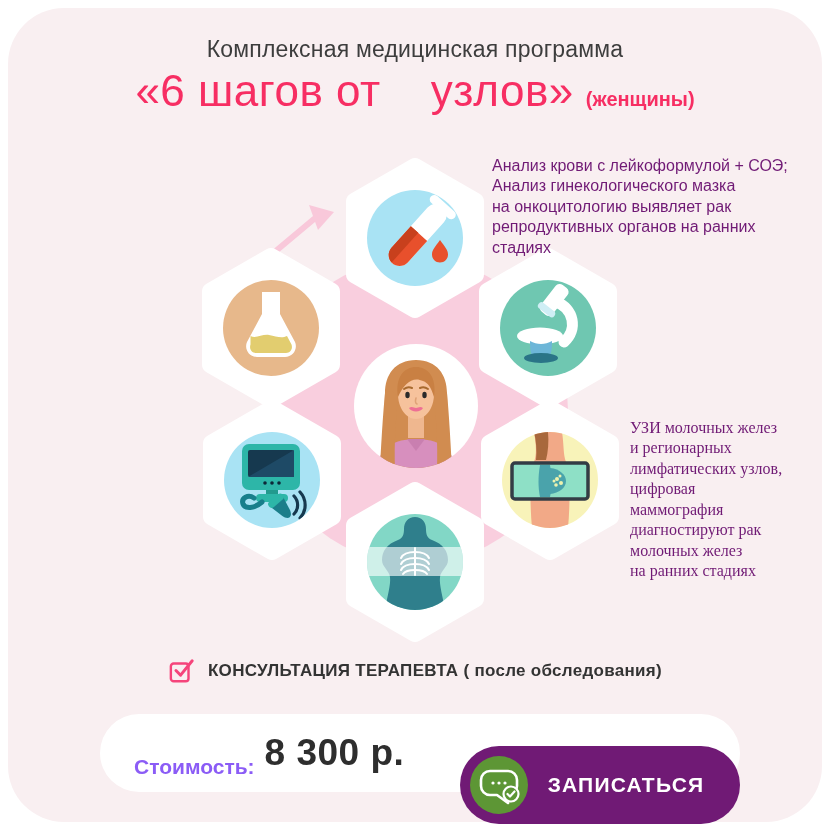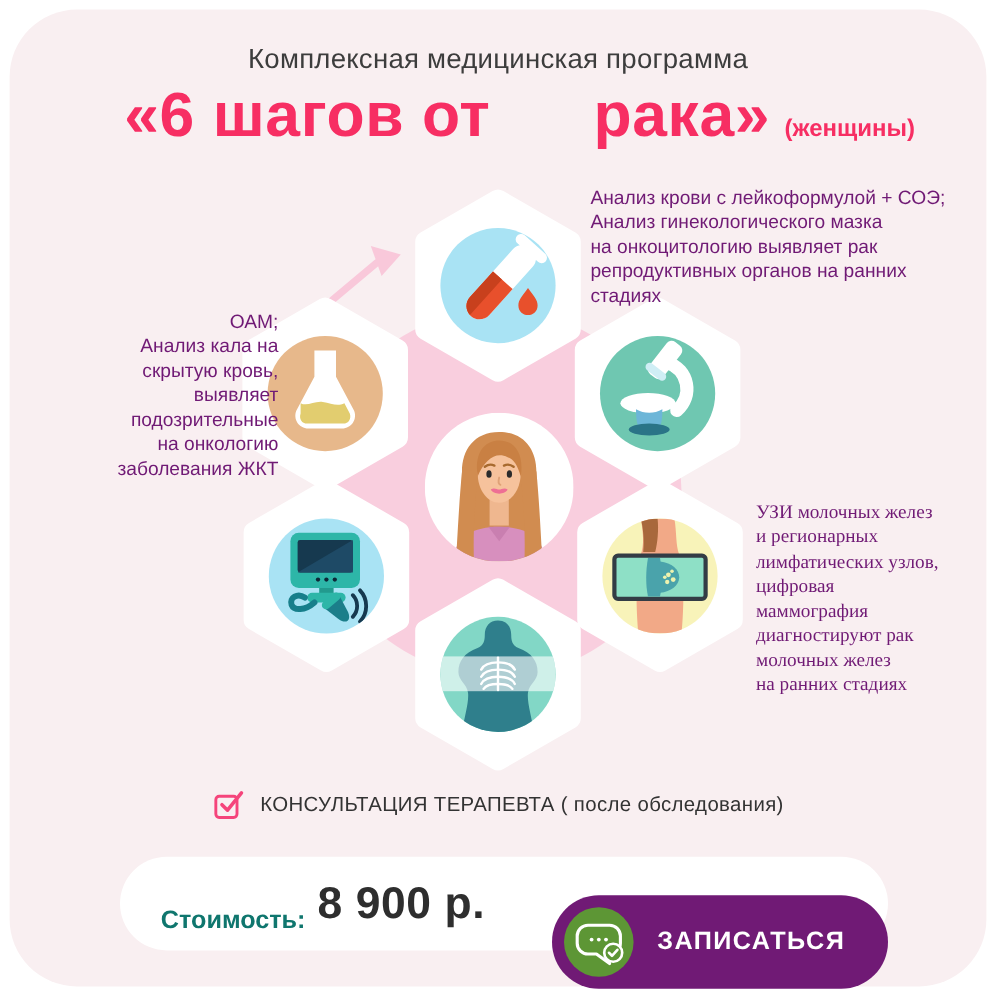--- a/index.html
+++ b/index.html
@@ -6,21 +6,21 @@
   html,body { background:#ffffff; }
   body { font-family:"Liberation Sans", sans-serif; }
   .canvas { position:relative; width:830px; height:830px; background:#ffffff; overflow:hidden; }
   .card { position:absolute; left:8px; top:8px; width:814px; height:814px; background:#f9eff1; border-radius:56px; }
 
   
   .subtitle { position:absolute; top:36px; left:0; width:100%; text-align:center;
               font-size:23px; color:#3d3d3d; letter-spacing:0.2px; }
   .title-row { position:absolute; top:66px; left:0; width:100%; display:flex;
                justify-content:center; align-items:baseline; }
-  .title-main { font-size:52px; font-weight:700; color:#f72e63; letter-spacing:0.5px;margin-left:36px; }
+  .title-main { font-size:44px; font-weight:400; color:#f72e63; letter-spacing:0.5px; }
   .title-gap { display:inline-block; width:50px; }
   .title-suffix { font-size:20px; font-weight:700; color:#f72e63; margin-left:12px; }
 
   
   .pink-circle { position:absolute; left:262px; top:258px; width:306px; height:306px;
                  border-radius:50%; background:#f9cede; }
   .arrow { position:absolute; left:272px; top:200px; width:64px; height:56px; }
   .center-avatar { position:absolute; left:354px; top:344px; width:124px; height:124px; }
 
   .hex { position:absolute; width:140px; height:162px; }
@@ -48,28 +48,28 @@
   .t-oam     { right:598px; top:259px; text-align:right; }
   .t-colpo   { left:630px; top:277px; text-align:left; }
   .t-abdomen { right:600px; top:429px; text-align:right; }
   .t-breast  { left:630px; top:418px; text-align:left;font-family:Liberation Serif, serif; }
   .t-fluoro  { right:486px; top:570px; text-align:right; }
 
   
   .consult { position:absolute; top:658px; left:0; width:100%; display:flex;
              justify-content:center; align-items:center; gap:12px; }
   .consult-icon { width:28px; height:26px; overflow:visible; }
-  .consult-label { font-size:17px; font-weight:400; color:#333; letter-spacing:0.3px; }
+  .consult-label { font-size:17px; font-weight:700; color:#333; letter-spacing:0.3px; }
 
   
   .price-pill { position:absolute; left:100px; top:714px; width:640px; height:78px;
                 background:#ffffff; border-radius:39px; }
   .price-wrap { position:absolute; left:34px; top:0; height:100%; display:flex;
                 align-items:center; gap:10px; }
-  .price-label { font-size:21px; font-weight:700; color:#0f766e;margin-top:28px; }
+  .price-label { font-size:21px; font-weight:700; color:#8b5cf6;margin-top:28px; }
   .price-value { font-size:37px; font-weight:700; color:#2e2e2e; letter-spacing:0.5px; }
   .cta-button { position:absolute; left:460px; top:714px; width:280px; height:78px;
                 background:#701a75; border-radius:39px; display:flex; align-items:center;
                 cursor:pointer;margin-top:32px; }
   .cta-icon-circle { width:58px; height:58px; border-radius:50%; background:#5d9635;
                      margin-left:10px; flex:0 0 auto; display:flex; align-items:center;
                      justify-content:center; }
   .cta-icon-circle svg { width:58px; height:58px; }
   .cta-label { flex:1; text-align:center; color:#ffffff; font-weight:700; font-size:21px;
                letter-spacing:1.2px; padding-right:16px; }
@@ -77,21 +77,21 @@
 </head>
 <body>
 
 <div class="canvas">
   <div class="card"></div>
 
   <div class="subtitle">Комплексная медицинская программа</div>
   <div class="title-row">
     <span class="title-main">«6 шагов от</span>
     <span class="title-gap"></span>
-    <span class="title-main">рака»</span>
+    <span class="title-main">узлов»</span>
     <span class="title-suffix">(женщины)</span>
   </div>
 
   <div class="pink-circle"></div>
 
   <svg class="arrow" viewBox="0 0 64 56">
     <line x1="5" y1="50" x2="42" y2="19" stroke="#f9c8da" stroke-width="6" stroke-linecap="round"></line>
     <polygon points="37,5 62,12 46,30" fill="#f9c8da"></polygon>
   </svg>
 
@@ -231,48 +231,41 @@
         </g>
       </svg>
     </div>
   </div>
 
   <div class="step-text t-blood">Анализ крови с лейкоформулой + СОЭ;
 Анализ гинекологического мазка
 на онкоцитологию выявляет рак
 репродуктивных органов на ранних
 стадиях</div>
-  <div class="step-text t-oam">ОАМ;
-Анализ кала на
-скрытую кровь,
-выявляет
-подозрительные
-на онкологию
-заболевания ЖКТ</div>
   <div class="step-text t-breast">УЗИ молочных желез
 и регионарных
 лимфатических узлов,
 цифровая
 маммография
 диагностируют рак
 молочных желез
 на ранних стадиях</div>
 
   <div class="consult">
     <svg class="consult-icon" viewBox="0 0 30 28">
       <rect x="3" y="6" width="19" height="19" rx="3" fill="none" stroke="#f5447b" stroke-width="2.6"></rect>
       <path d="M8.5 13.5 L13.5 18.5 L26 3" stroke="#f5447b" stroke-width="3.2" fill="none" stroke-linecap="round" stroke-linejoin="round"></path>
     </svg>
     <span class="consult-label">КОНСУЛЬТАЦИЯ ТЕРАПЕВТА ( после обследования)</span>
   </div>
 
   <div class="price-pill">
     <div class="price-wrap">
       <span class="price-label">Стоимость:</span>
-      <span class="price-value">8 900 р.</span>
+      <span class="price-value">8 300 р.</span>
     </div>
   </div>
   <div class="cta-button">
     <div class="cta-icon-circle">
       <svg viewBox="0 0 58 58">
         <path d="M20 15 H38 C43 15 47 19 47 24 V30 C47 35 43 39 38 39 H36 L38 47 L27 39 H20 C15 39 11 35 11 30 V24 C11 19 15 15 20 15 Z" fill="none" stroke="#ffffff" stroke-width="2.6" stroke-linejoin="round"></path>
         <g fill="#ffffff">
             <circle cx="23" cy="27" r="1.6"></circle>
             <circle cx="29" cy="27" r="1.6"></circle>
             <circle cx="35" cy="27" r="1.6"></circle>

